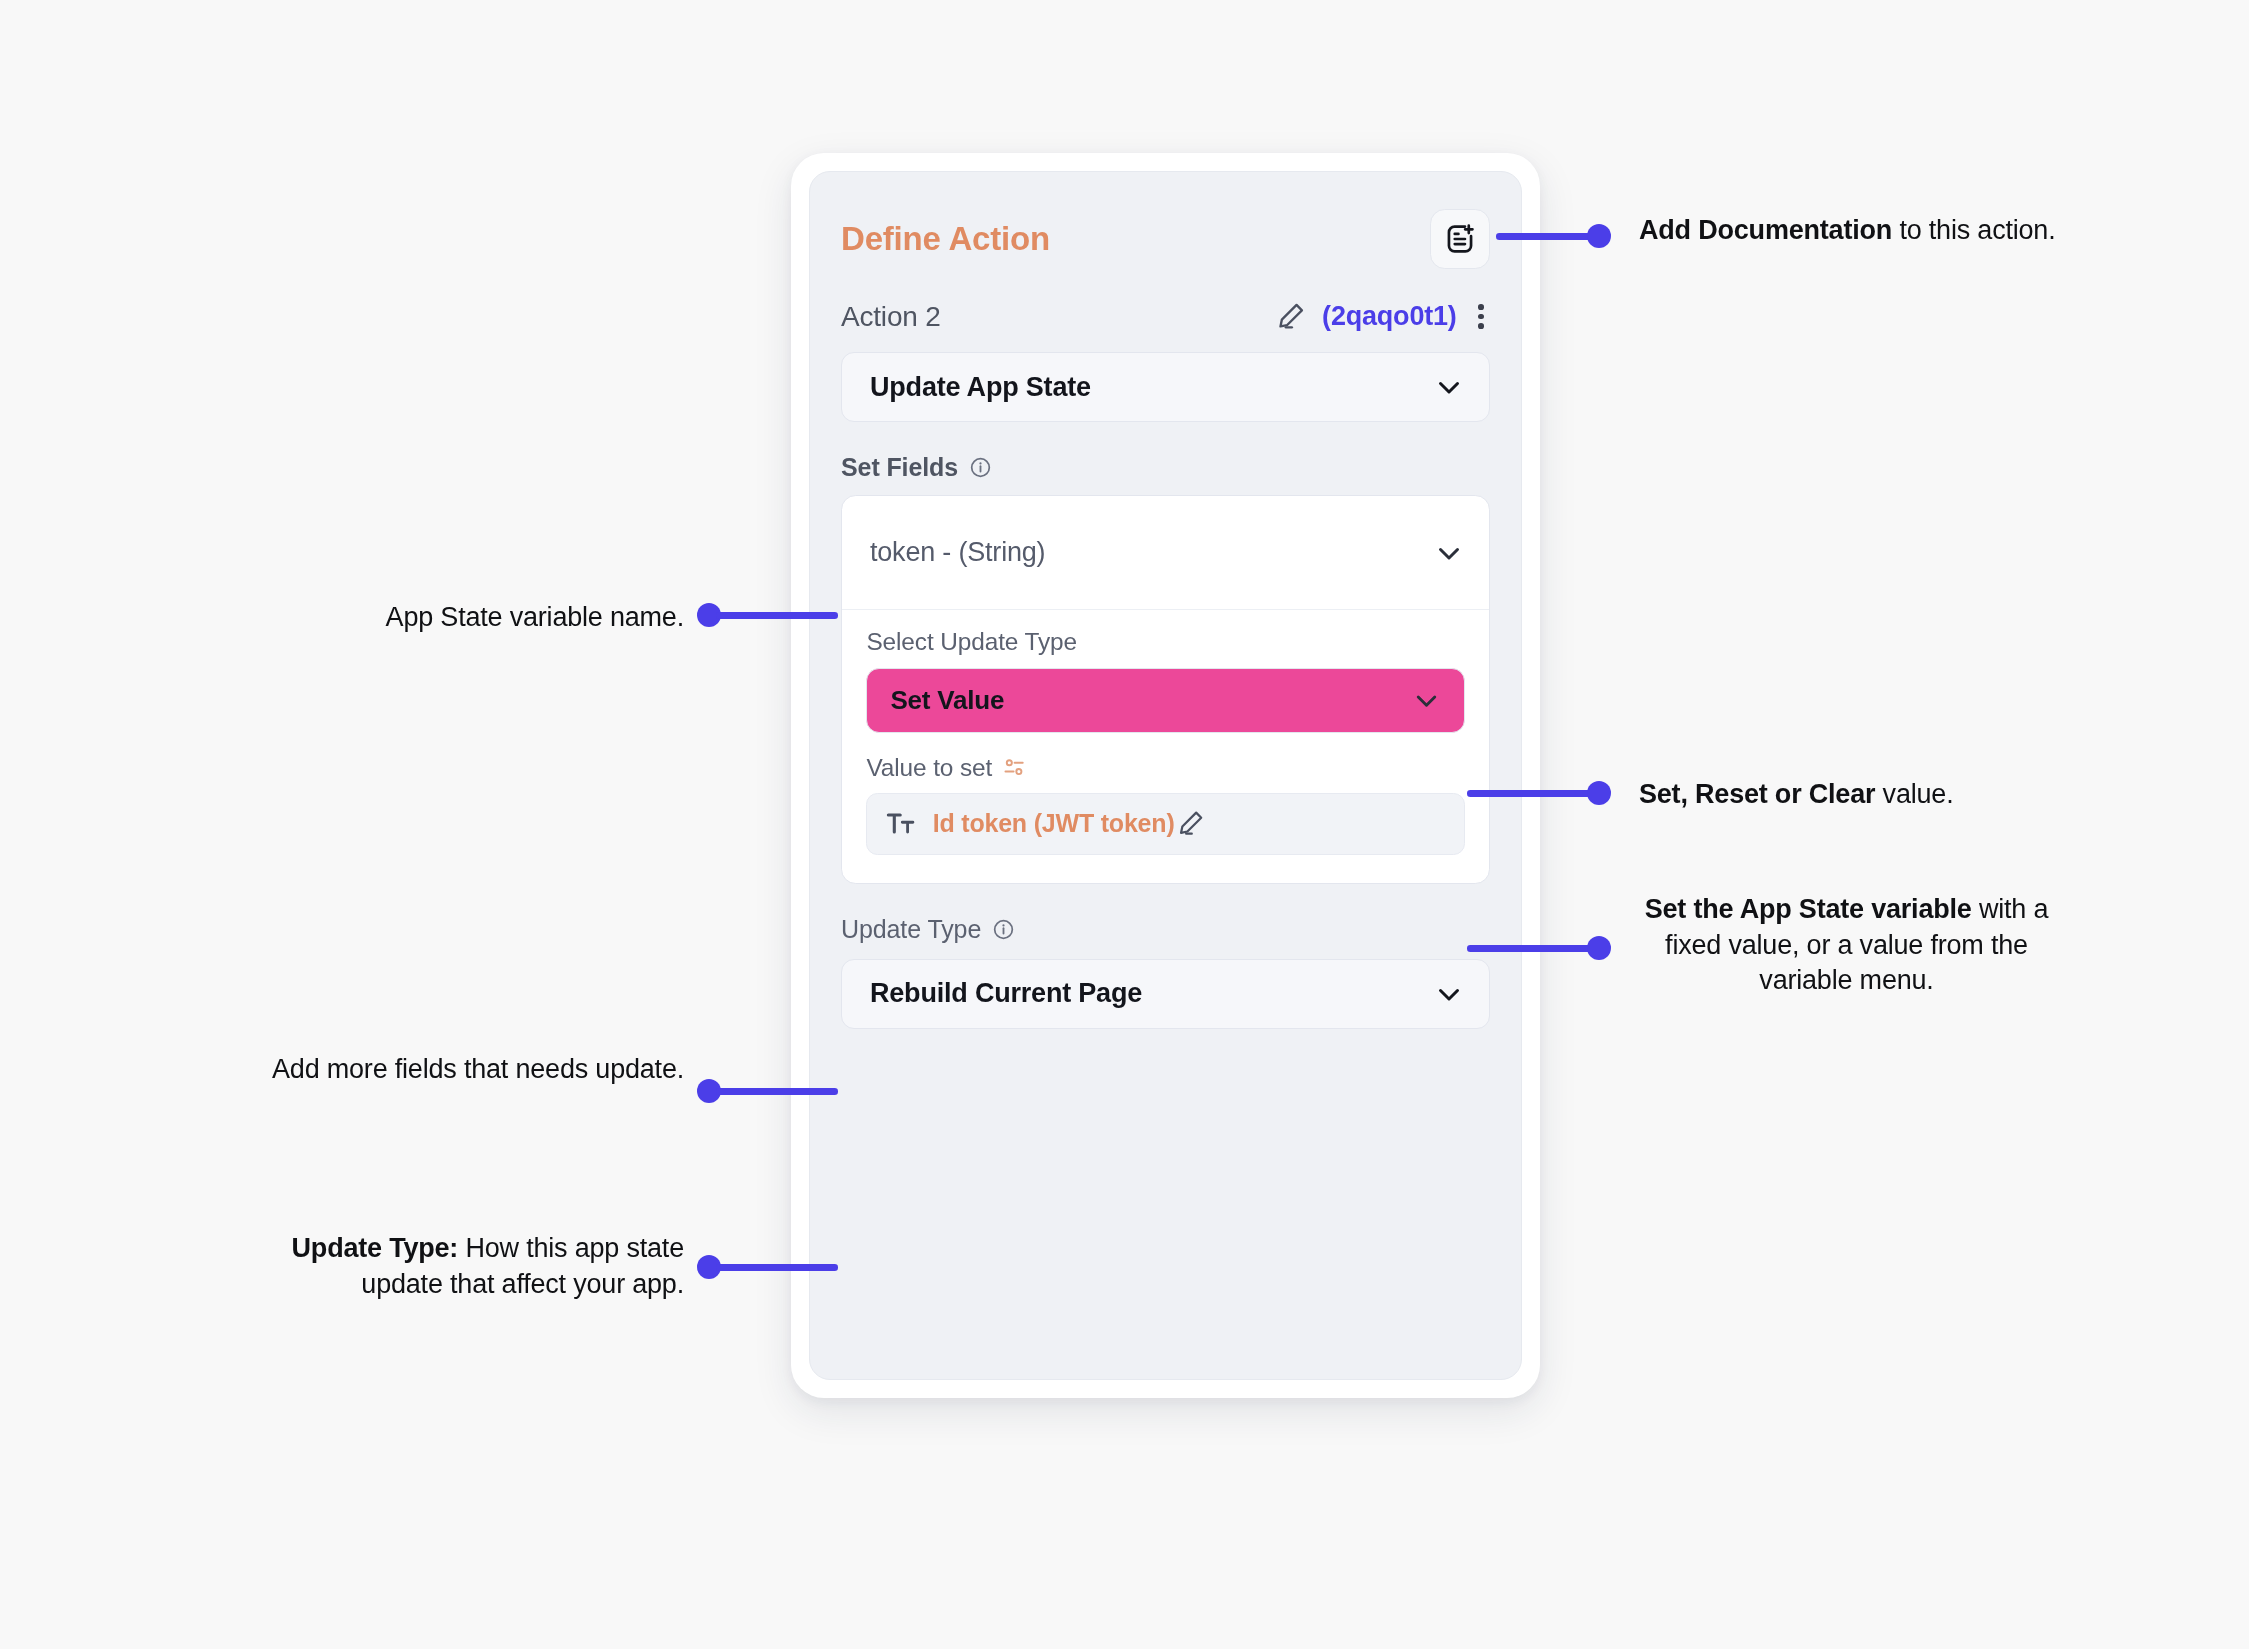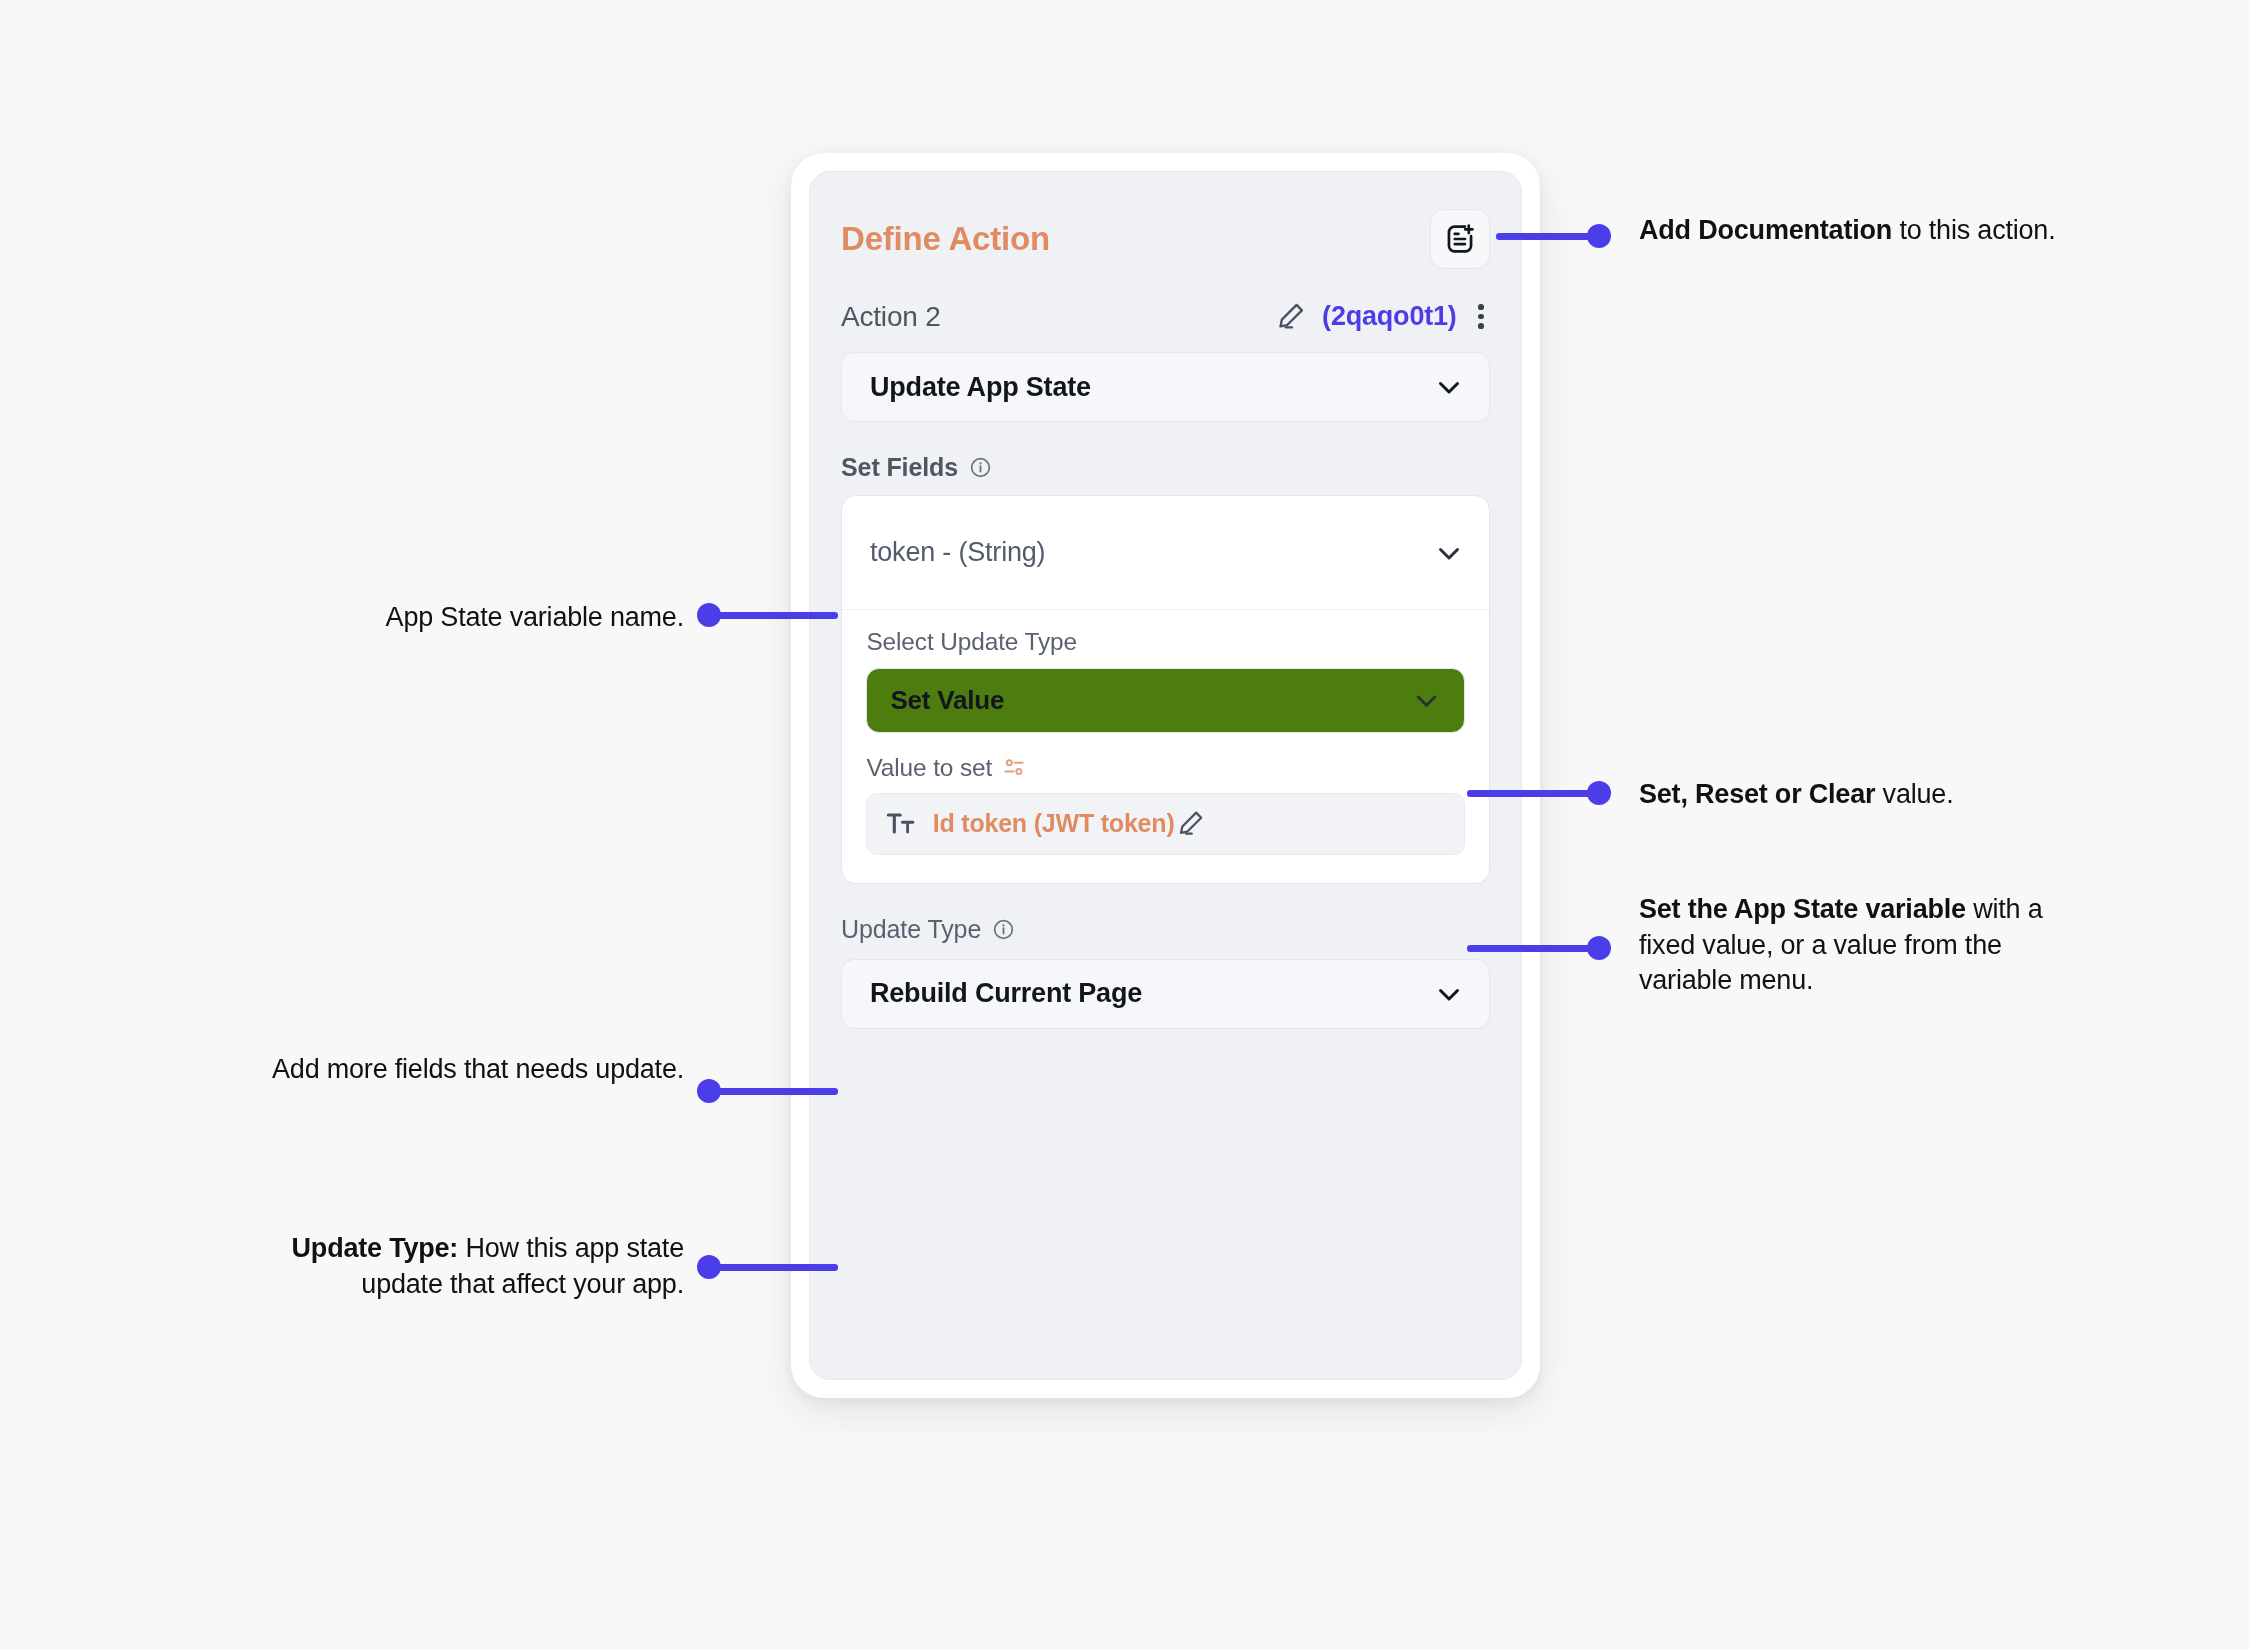--- a/index.html
+++ b/index.html
@@ -167,21 +167,21 @@
   .sub-label {
     font-size: 24.4px;
     color: #5b6170;
     letter-spacing: -0.1px;
     display: flex;
     align-items: center;
     gap: 9.8px;
   }
   .sub-select {
     height: 65px;
-    background: #4d7c0f;
+    background: #ec4899;
     border: 0.8px solid #e3e6ee;
     border-radius: 13px;
     display: flex;
     align-items: center;
     justify-content: space-between;
     padding: 0 21px 0 23px;
     box-sizing: border-box;
     margin-top: 11.4px;
     margin-bottom: 21px;
   }
@@ -387,21 +387,21 @@
 <div class="lead" style="left:716px; top:612px; width:122px;"></div>
 
 <div class="lead" style="left:1467px; top:790px; width:135px;"></div>
 <div class="dot" style="left:1587px; top:781px;"></div>
 <div class="anno right" style="left:1639px; top:777px; width:456px;">
   <b>Set, Reset or Clear</b><span> value.</span>
 </div>
 
 <div class="lead" style="left:1467px; top:945px; width:135px;"></div>
 <div class="dot" style="left:1587px; top:936px;"></div>
-<div class="anno right" style="left:1639px; top:892px; width:415px;">
+<div class="anno right" style="left:1639px; top:892px; width:415px;text-align:center;">
   <b>Set the App State variable</b><span> with a fixed value, or a value from the variable menu.</span>
 </div>
 
 <div class="anno left" style="left:244px; top:1052px; width:440px;">
   <span>Add more fields that needs update.</span>
 </div>
 <div class="dot" style="left:697px; top:1079px;"></div>
 <div class="lead" style="left:716px; top:1088px; width:122px;"></div>
 
 <div class="anno left" style="left:236px; top:1231px; width:448px;">

